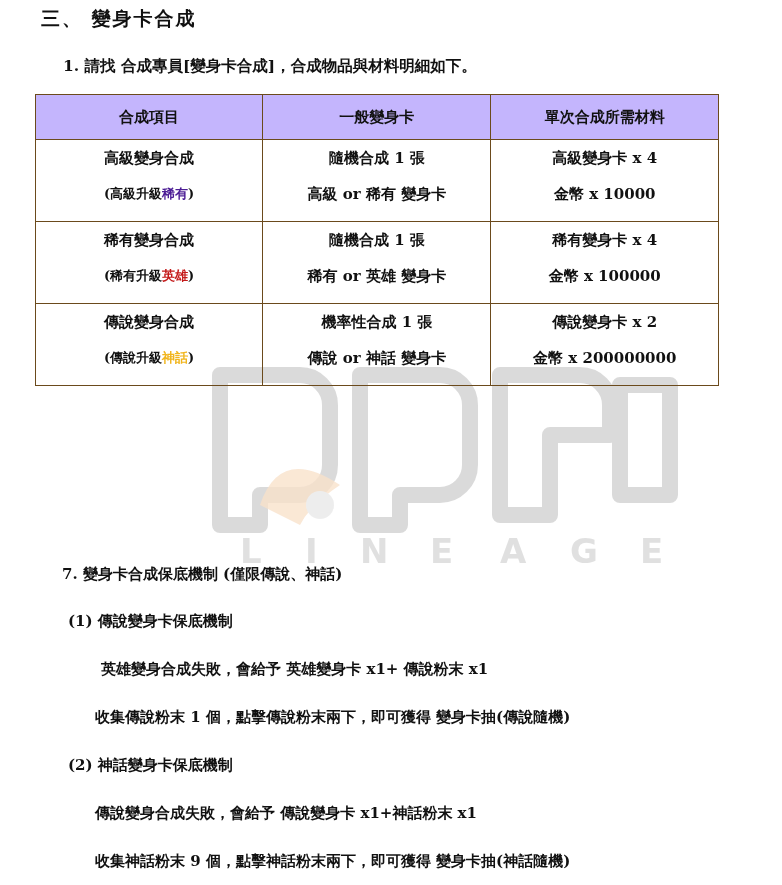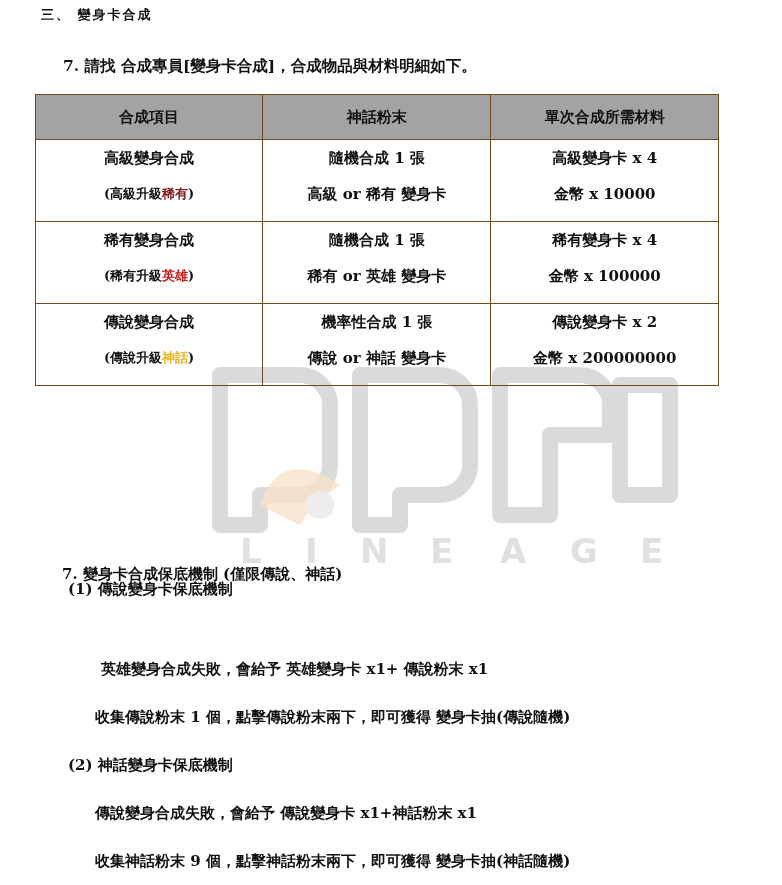--- a/index.html
+++ b/index.html
@@ -6,41 +6,41 @@
     body {
       width: 782px; height: 885px; position: relative; overflow: hidden;
       font-family: "DejaVu Serif", "Liberation Serif", serif;
       color: #111111;
     }
     .watermark {
       position: absolute; left: 200px; top: 355px; width: 500px; height: 220px;
       pointer-events: none; z-index: 0; opacity: 0.55;
     }
     .abs { position: absolute; z-index: 1; white-space: nowrap; }
-    .section-title { left: 41px; top: 6px; font-size: 13px; font-weight: bold; letter-spacing: 2px; }
+    .section-title { left: 41px; top: 6px; font-size: 19px; font-weight: bold; letter-spacing: 2px; }
     .item-title { left: 63px; top: 56px; font-size: 15.5px; font-weight: bold; }
     table.craft {
       position: absolute; left: 35px; top: 94px; z-index: 1;
       border-collapse: collapse; width: 684px;
       font-size: 15px; font-weight: bold;
     }
     table.craft th, table.craft td {
       border: 1.5px solid #6b4a1c; text-align: center; padding: 0;
     }
-    table.craft th { background: #a3a3a3; height: 44px; font-weight: bold; }
+    table.craft th { background: #c4b5fd; height: 44px; font-weight: bold; }
     table.craft td { height: 81px; vertical-align: top; }
     .col1 { width: 227px; } .col2 { width: 228px; } .col3 { width: 227px; }
     .line1 { display: block; margin-top: 8px; height: 20px; line-height: 20px; }
     .line2 { display: block; margin-top: 16px; height: 20px; line-height: 20px; }
     .sub { font-size: 13px; }
-    .c-green { color: #17a34a; } .c-blue { color: #7f1d1d; }
+    .c-green { color: #17a34a; } .c-blue { color: #4c1d95; }
     .c-red { color: #c41a1a; } .c-purple { color: #7e3fa8; } .c-gold { color: #f1b51c; }
     .para { font-size: 15px; font-weight: bold; }
     .p1 { left: 62px; top: 565px; }
-    .p2 { left: 68px; top: 580px; }
+    .p2 { left: 68px; top: 612px; }
     .p3 { left: 101px; top: 660px; text-align: right; }
     .p4 { left: 95px; top: 708px; }
     .p5 { left: 68px; top: 756px; }
     .p6 { left: 95px; top: 804px; }
     .p7 { left: 95px; top: 852px; }
   </style>
 </head>
 <body>
 
 <svg class="watermark" viewBox="0 0 500 220">
@@ -57,27 +57,27 @@
       <text x="105" y="208">I</text>
       <text x="160" y="208">N</text>
     <text x="230" y="208">E</text>
       <text x="300" y="208">A</text>
       <text x="370" y="208">G</text>
       <text x="440" y="208">E</text>
   </g>
 </svg>
 
 <div class="abs section-title">三、 變身卡合成</div>
-<div class="abs item-title">7.  請找 合成專員[變身卡合成]，合成物品與材料明細如下。</div>
+<div class="abs item-title">1.  請找 合成專員[變身卡合成]，合成物品與材料明細如下。</div>
 
 <table class="craft">
   <thead>
     <tr>
       <th class="col1">合成項目</th>
-      <th class="col2">神話粉末</th>
+      <th class="col2">一般變身卡</th>
       <th class="col3">單次合成所需材料</th>
     </tr>
   </thead>
   <tbody>
     <tr>
       <td>
         <span class="line1">高級變身合成</span>
         <span class="line2 sub"><span>(高級升級</span><span class="c-blue">稀有</span><span>)</span></span>
       </td>
       <td>

